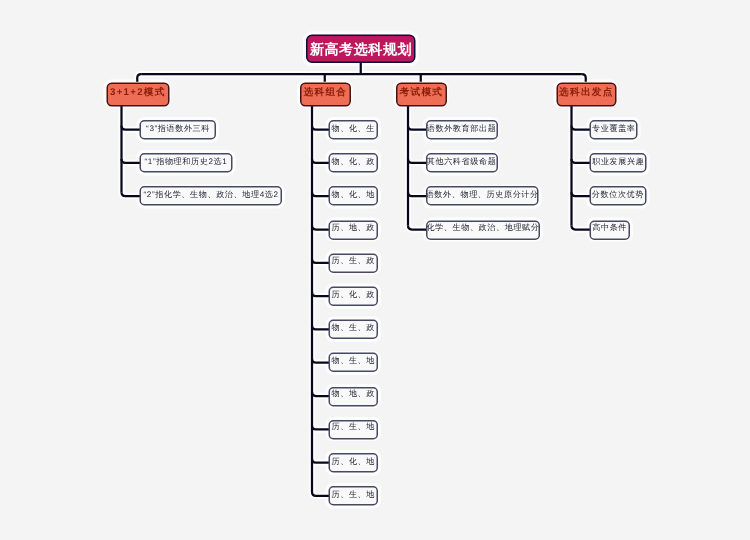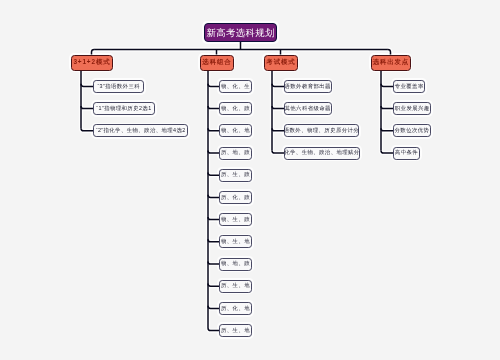--- a/index.html
+++ b/index.html
@@ -2,22 +2,22 @@
 <html><head>
 <meta charset="utf-8">
 <style>
   html,body{margin:0;padding:0;}
   body{width:500px;height:360px;background:#f4f4f4;
        font-family:"Liberation Sans",sans-serif;overflow:hidden;}
   #map{position:relative;width:500px;height:360px;}
   #links{position:absolute;left:0;top:0;width:500px;height:360px;pointer-events:none;z-index:1;}
   .node{position:absolute;z-index:2;box-sizing:border-box;display:flex;align-items:center;
         justify-content:center;white-space:nowrap;line-height:1;}
-  .root{background:#701a75;border:1.2px solid #0d0d3a;border-radius:4px;color:#ffffff;
-        font-size:9.4px;font-weight:400;align-items:center;}
+  .root{background:#be185d;border:1.2px solid #0d0d3a;border-radius:4px;color:#ffffff;
+        font-size:9.4px;font-weight:700;align-items:center;}
   .lvl1{background:#ee6e55;border:1px solid #4a1214;border-radius:3.5px;color:#8c1c0b;
         font-size:6.45px;font-weight:700;}
   .leaf{background:#f9f9fa;border:1px solid #484863;border-radius:3.2px;color:#232334;
         font-size:5.4px;}
   .leaf span{letter-spacing:0.41px;margin-right:-0.41px;}
   .root span{letter-spacing:0.36px;margin-right:-0.36px;}
   .lvl1 span{letter-spacing:0.85px;margin-right:-0.85px;}
   .halo{position:absolute;z-index:0;background:#fdfdfd;border-radius:5px;}
 </style>
 </head>

